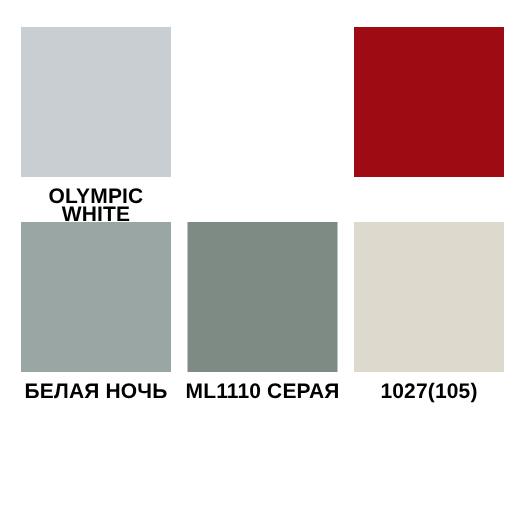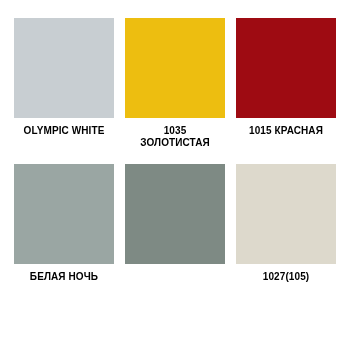--- a/index.html
+++ b/index.html
@@ -22,37 +22,36 @@
     flex-direction: column;
     justify-content: flex-start;
   }
   .row {
     display: flex;
     flex-direction: row;
     justify-content: space-between;
     align-items: flex-start;
   }
   .row.second {
-    margin-top: 16px;
   }
   .cell {
     width: 100px;
     display: flex;
     flex-direction: column;
     align-items: center;
   }
   .swatch {
     width: 100px;
     height: 100px;
     display: block;
   }
   .caption {
     margin-top: 7px;
     text-align: center;
-    font-size: 10px;
+    font-size: 14px;
     font-weight: bold;
     line-height: 11.5px;
     color: #000000;
     letter-spacing: 0.1px;
     text-transform: uppercase;
     width: 108px;
   }
   .caption .line2 {
     display: block;
   }
@@ -64,49 +63,42 @@
 
   <div class="row first">
 
     <div class="cell">
       <div class="swatch" style="background-color: rgb(200, 206, 210);"></div>
       <div class="caption">
         <span class="line1">OLYMPIC WHITE</span>
       </div>
     </div>
 
-    <div class="cell">
-      <div class="swatch" style="background-color: rgb(237, 190, 16);"></div>
-      <div class="caption">
-        <span class="line1">1035</span>
-        <span class="line2">ЗОЛОТИСТАЯ</span>
-      </div>
-    </div>
 
     <div class="cell">
       <div class="swatch" style="background-color: rgb(158, 11, 18);"></div>
-      <div class="caption">
-        <span class="line1">1015 КРАСНАЯ</span>
-        <span class="line2"></span>
-      </div>
     </div>
 
   </div>
 
   <div class="row second">
 
     <div class="cell">
       <div class="swatch" style="background-color: rgb(154, 166, 163);"></div>
       <div class="caption">
         <span class="line1">БЕЛАЯ НОЧЬ</span>
       </div>
     </div>
 
     <div class="cell">
       <div class="swatch" style="background-color: rgb(126, 138, 132);"></div>
+      <div class="caption">
+        <span class="line1">ML1110 СЕРАЯ</span>
+        <span class="line2"></span>
+      </div>
     </div>
 
     <div class="cell">
       <div class="swatch" style="background-color: rgb(221, 217, 204);"></div>
       <div class="caption">
         <span class="line1">1027(105)</span>
       </div>
     </div>
 
   </div>

